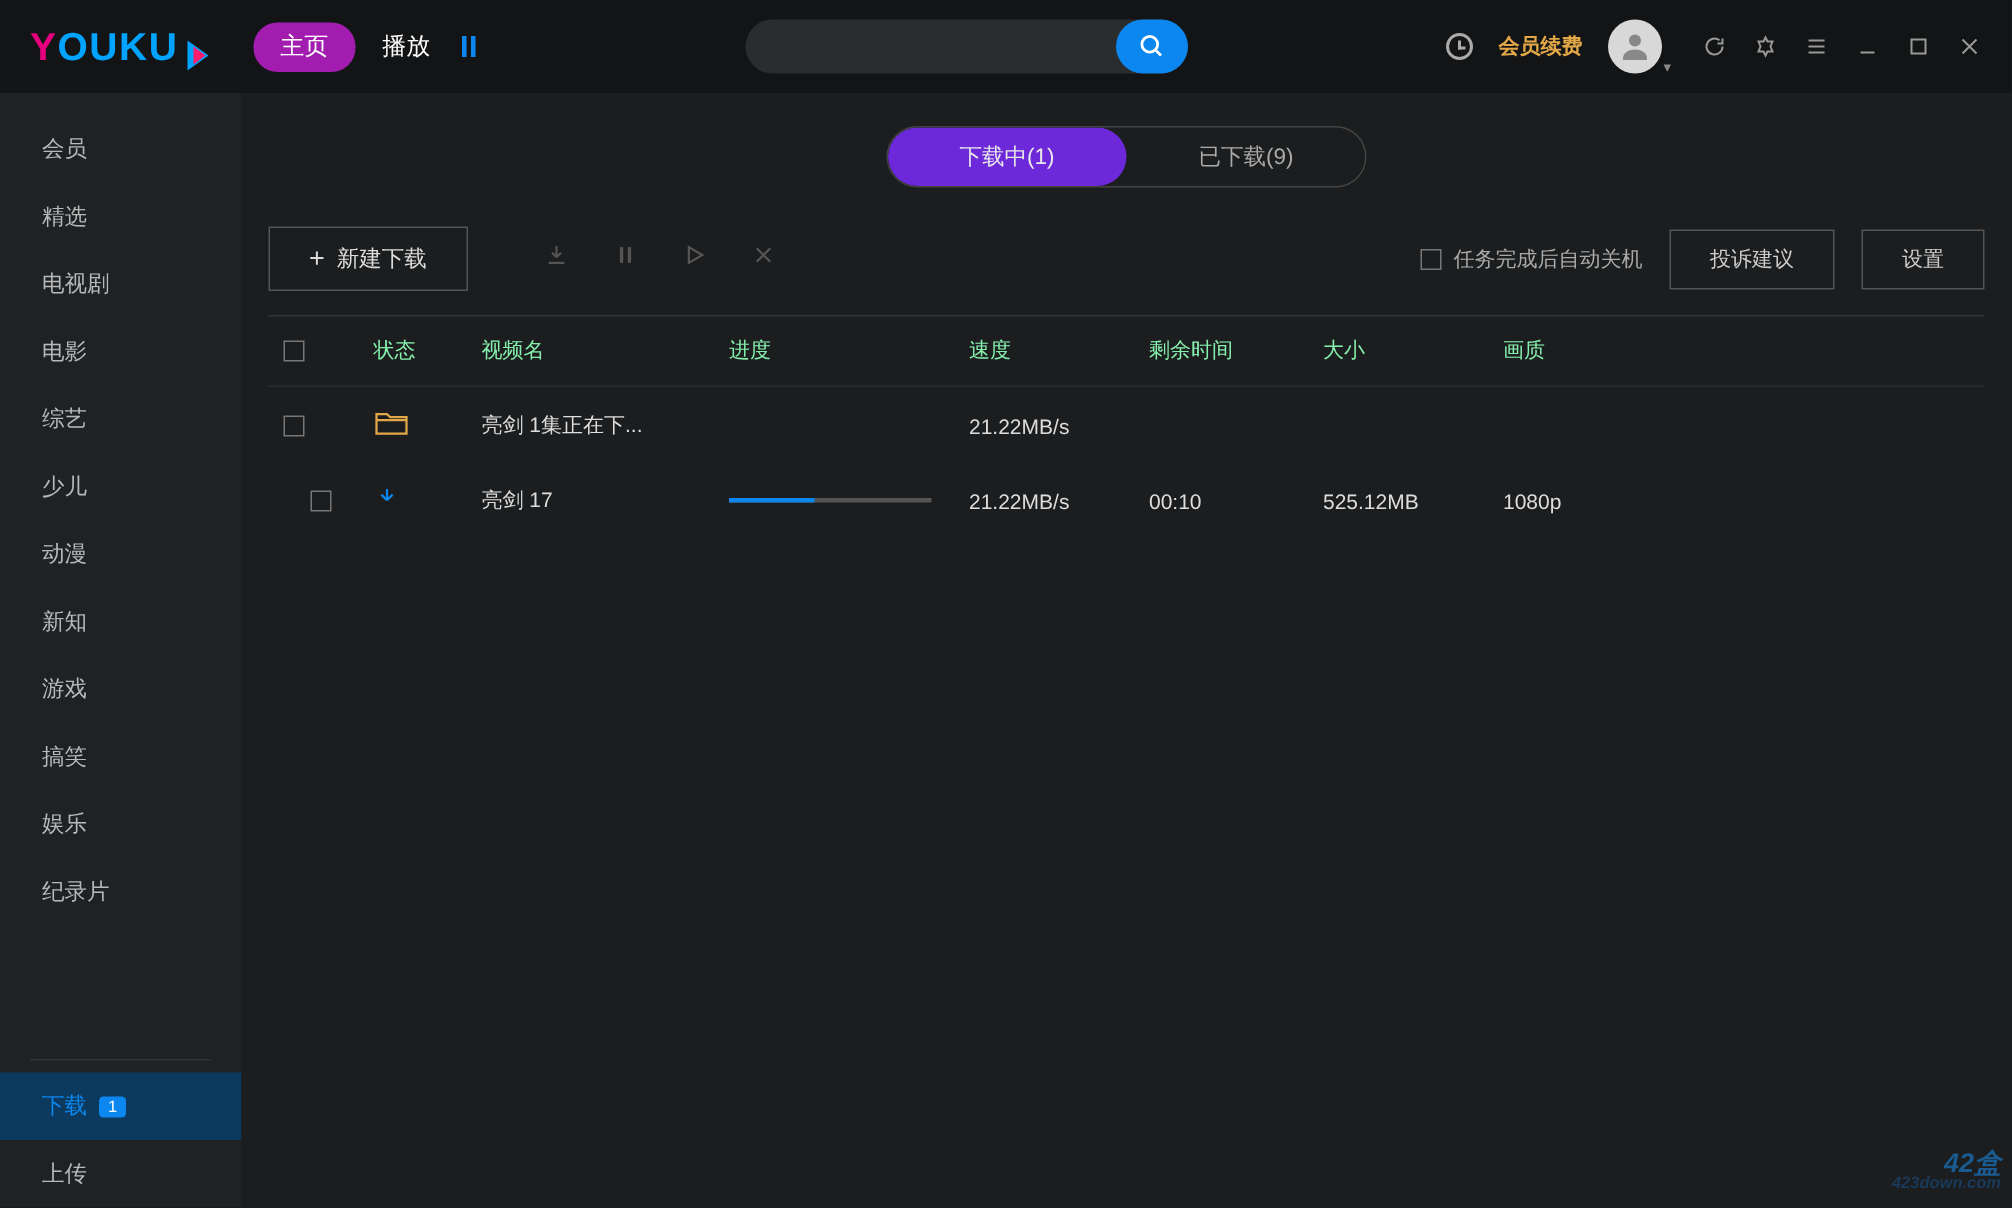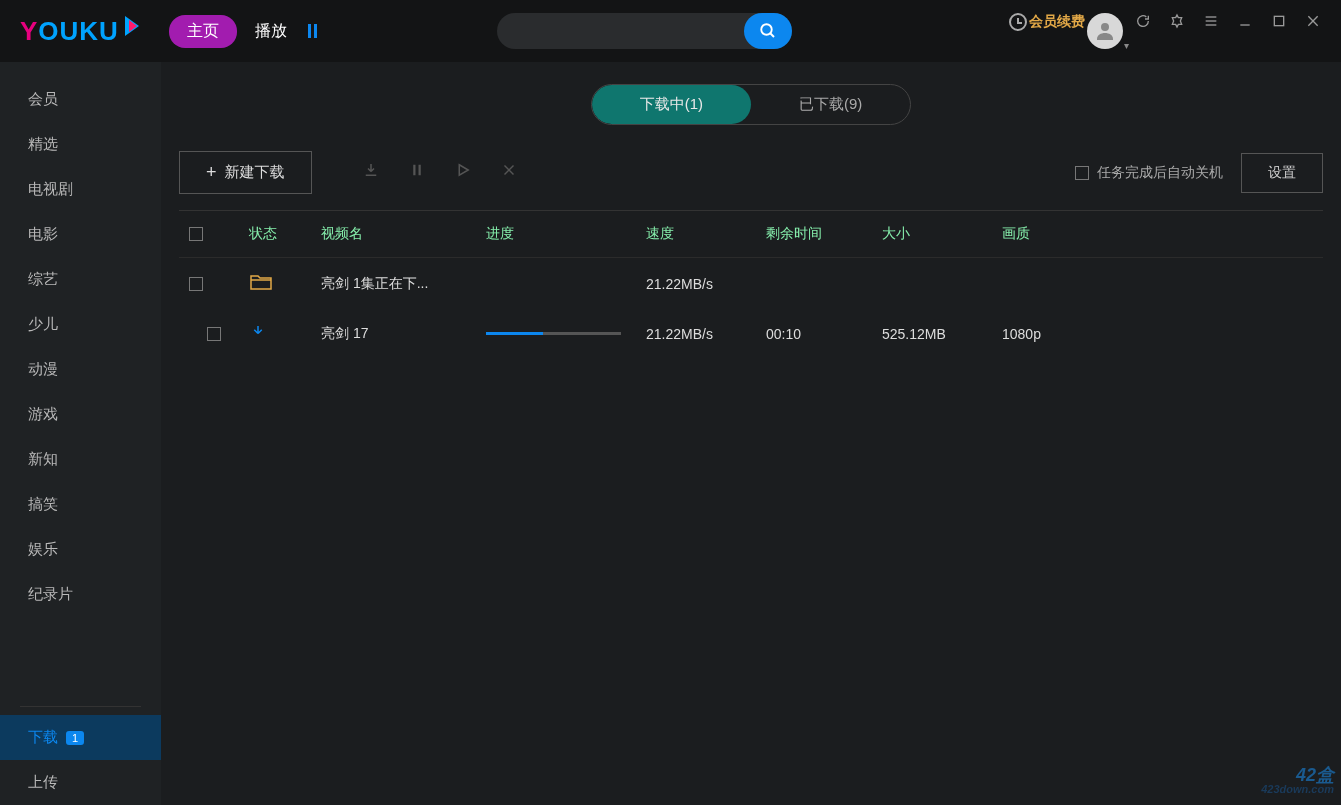--- a/index.html
+++ b/index.html
@@ -1,30 +1,30 @@
 <!DOCTYPE html>
 <html><head>
 <meta charset="utf-8">
 <style>
 *{margin:0;padding:0;box-sizing:border-box;font-family:"Microsoft YaHei",Arial,sans-serif}
 body{width:1341px;height:805px;background:#1b1d1f;color:#c8c8c8;overflow:hidden;position:relative}
 .header{height:62px;display:flex;align-items:center;padding:0 20px;background:#131415}
-.logo{display:flex;align-items:flex-start;margin-right:30px}
+.logo{display:flex;align-items:flex-end;margin-right:30px}
 .logo-text{font-size:26px;font-weight:900;letter-spacing:1px}
 .logo-y{color:#e6007e}.logo-ouku{color:#00a3ff}
 .logo-arrow{width:0;height:0;border-left:14px solid #00a3ff;border-top:10px solid transparent;border-bottom:10px solid transparent;margin-left:6px;position:relative}
 .logo-arrow::after{content:"";position:absolute;left:-10px;top:-6px;width:0;height:0;border-left:8px solid #ff1b6b;border-top:6px solid transparent;border-bottom:6px solid transparent}
 .nav-tab{padding:6px 18px;border-radius:16px;font-size:16px;margin-right:18px;cursor:pointer;color:#fff}
 .nav-tab.active{background:#a21caf}
 .nav-play{display:flex;align-items:center;gap:21px;color:#fff;font-size:16px}
 .pause-icon{display:inline-flex;gap:3px}
 .pause-icon span{width:3px;height:14px;background:#0c87ef}
 .search{margin-left:180px;display:flex;align-items:center;height:36px;width:295px;background:#2a2c2e;border-radius:18px;position:relative}
 .search-btn{position:absolute;right:0;height:36px;width:48px;background:#0c87ef;border-radius:18px;display:flex;align-items:center;justify-content:center;cursor:pointer}
-.right-group{margin-left:auto;display:flex;align-items:flex-start;gap:2px}
+.right-group{margin-left:auto;display:flex;align-items:center;gap:17px}
 .history-icon{width:18px;height:18px;border:2px solid #aaa;border-radius:50%;position:relative}
 .history-icon::after{content:"";position:absolute;left:6px;top:3px;width:2px;height:6px;background:#aaa}
 .history-icon::before{content:"";position:absolute;left:6px;top:7px;width:5px;height:2px;background:#aaa}
 .vip-text{color:#e2a847;font-size:14px;font-weight:600}
 .avatar{width:36px;height:36px;border-radius:50%;background:#d8d8d8;display:flex;align-items:center;justify-content:center;position:relative}
 .avatar svg{width:24px;height:24px}
 .av-arrow{position:absolute;bottom:-2px;right:-6px;font-size:10px;color:#888}
 .hicons{display:flex;gap:18px;margin-left:10px}
 .hicon{width:16px;height:16px;display:flex;align-items:center;justify-content:center;cursor:pointer;color:#999}
 .hicon svg{width:16px;height:16px}
@@ -32,21 +32,21 @@
 .sidebar{width:161px;background:#1f2224;display:flex;flex-direction:column;padding-top:15px}
 .side-item{padding:13px 28px;font-size:15px;color:#b8b8b8;cursor:pointer;display:flex;align-items:center;gap:8px}
 .side-item.active{background:#0c3a5e;color:#0c87ef}
 .side-spacer{flex:1}
 .side-divider{height:1px;background:#333;margin:8px 20px}
 .badge{background:#0c87ef;color:#fff;font-size:11px;padding:1px 6px;border-radius:3px}
 .main{flex:1;background:#1b1d1f;padding:0 18px}
 .sub-tabs{display:flex;justify-content:center;margin:22px 0 18px}
 .sub-tabs-wrap{display:flex;border:1px solid #444;border-radius:22px;overflow:hidden}
 .sub-tab{padding:10px 48px;font-size:15px;cursor:pointer;color:#aaa}
-.sub-tab.active{background:#0f766e;color:#e8e8e8;border-radius:22px}
+.sub-tab.active{background:#6d28d9;color:#e8e8e8;border-radius:22px}
 .toolbar{display:flex;align-items:center;padding:8px 0 16px;border-bottom:1px solid #333}
 .new-dl{border:1px solid #555;padding:10px 26px;display:flex;align-items:center;gap:8px;font-size:15px;color:#ddd;cursor:pointer}
 .plus{font-size:18px;font-weight:300}
 .tool-icons{display:flex;gap:28px;margin-left:50px}
 .tico{color:#555;cursor:pointer;font-size:18px}
 .tico svg{width:18px;height:18px}
 .auto-shut{margin-left:auto;display:flex;align-items:center;gap:8px;color:#aaa;font-size:14px}
 .chk{width:14px;height:14px;border:1px solid #777;cursor:pointer}
 .t-btn{border:1px solid #555;padding:10px 26px;font-size:14px;color:#ccc;margin-left:18px;cursor:pointer}
 .table-head{display:flex;align-items:center;padding:14px 10px;border-bottom:1px solid #2b2b2b;font-size:14px;color:#86efac}
@@ -136,22 +136,22 @@
 
 <div class="container">
   <div class="sidebar">
     <div class="side-item">会员</div>
     <div class="side-item">精选</div>
     <div class="side-item">电视剧</div>
     <div class="side-item">电影</div>
     <div class="side-item">综艺</div>
     <div class="side-item">少儿</div>
     <div class="side-item">动漫</div>
+    <div class="side-item">新知</div>
     <div class="side-item">游戏</div>
-    <div class="side-item">新知</div>
     <div class="side-item">搞笑</div>
     <div class="side-item">娱乐</div>
     <div class="side-item">纪录片</div>
     <div class="side-spacer"></div>
     <div class="side-divider"></div>
     <div class="side-item active">
       <span>下载</span>
       <span class="badge">1</span>
     </div>
     <div class="side-item">上传</div>
@@ -183,20 +183,21 @@
             </svg></div>
         <div class="tico"><svg viewBox="0 0 24 24" stroke="#555" stroke-width="2">
               <line x1="6" y1="6" x2="18" y2="18"></line>
               <line x1="18" y1="6" x2="6" y2="18"></line>
             </svg></div>
       </div>
       <div class="auto-shut">
         <div class="chk"></div>
         <span>任务完成后自动关机</span>
       </div>
+      <div class="t-btn">投诉建议</div>
       <div class="t-btn">设置</div>
     </div>
 
     <div class="table-head">
       <div class="col-chk">
           <div class="chk"></div>
         </div>
       <div class="col-status">状态</div>
       <div class="col-name">视频名</div>
       <div class="col-prog">进度</div>

